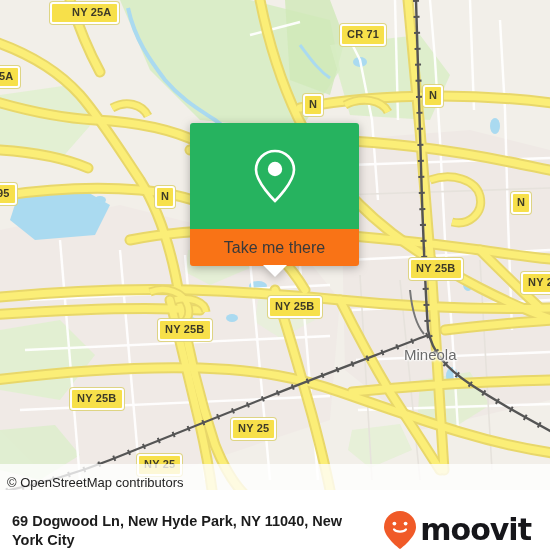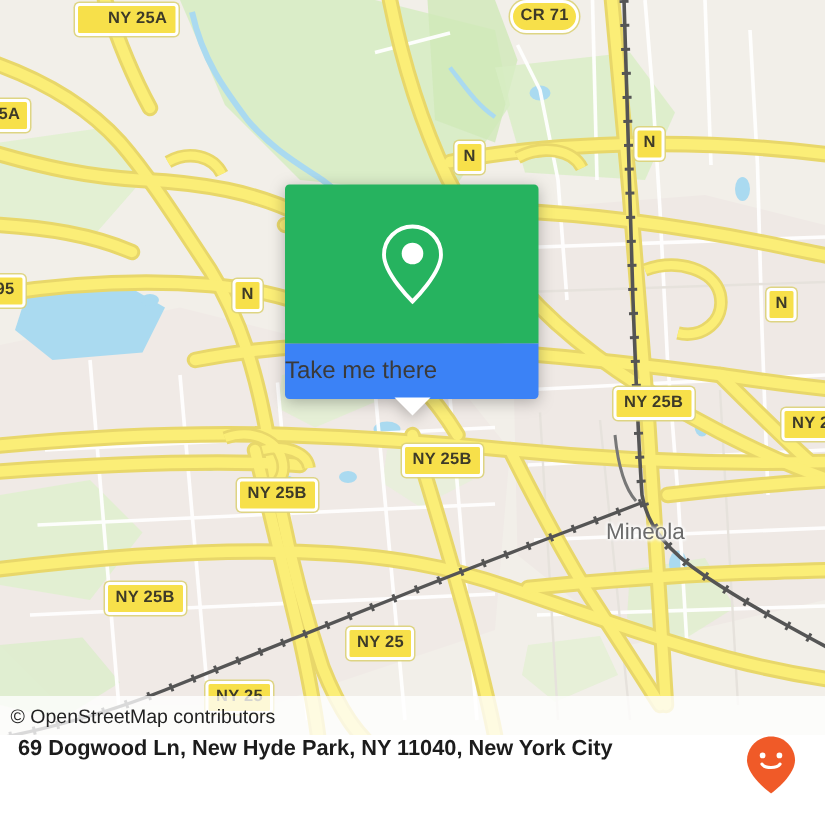--- a/index.html
+++ b/index.html
@@ -38,57 +38,57 @@
     font-size:15px;
     font-family:"Liberation Sans", sans-serif;
     white-space:nowrap;
     text-shadow:0 0 3px #fff,0 0 3px #fff,0 0 3px #fff,1px 1px 2px #fff;
   }
 
   
   .attrib{
     position:absolute;left:0;bottom:0;width:550px;height:26px;
     background:rgba(255,255,255,.78);
-    display:flex;align-items:center;
+    display:flex;align-items:flex-end;
   }
   .attrib span{
     font-size:13px;color:#222;padding-left:7px;
     font-family:"Liberation Sans", sans-serif;
   }
 
   
   .card{
     position:absolute;left:190px;top:123px;width:169px;
     filter:drop-shadow(0 2px 5px rgba(0,0,0,.28));
   }
   .card-top{
     background:#26b35f;height:106px;border-radius:3px 3px 0 0;
     display:flex;align-items:center;justify-content:center;
   }
   .pin-icon{display:block;}
   .card-bot{
-    background:#3b82f6;height:37px;border-radius:0 0 3px 3px;
-    display:flex;align-items:center;justify-content:flex-start;
+    background:#f97316;height:37px;border-radius:0 0 3px 3px;
+    display:flex;align-items:center;justify-content:center;
   }
   .card-bot span{
     font-size:16px;color:#3a3a3a;
     font-family:"Liberation Sans", sans-serif;
   }
   .card-tail{
     position:absolute;left:50%;transform:translateX(-50%);
     bottom:-11px;width:0;height:0;
     border-left:12px solid transparent;
     border-right:12px solid transparent;
     border-top:12px solid #ffffff;
   }
 
   
   .footer{
     position:absolute;left:0;top:490px;width:545px;height:60px;
-    background:#fff;display:flex;align-items:flex-start;
+    background:#fff;display:flex;align-items:flex-end;
   }
   .footer-addr{
     flex:1;
     padding-left:12px;padding-right:8px;
     font-size:14.5px;font-weight:bold;color:#1c1c1c;
     line-height:19px;
     font-family:"Liberation Sans", sans-serif;
   }
   .footer-logo{
     display:flex;align-items:center;padding-right:14px;gap:3px;
@@ -238,21 +238,21 @@
         <path d="M428,335 C390,350 330,372 270,396 C215,418 160,440 110,460 C70,476 30,486 0,492" stroke="#555" stroke-width="2.2" fill="none"></path>
         <path d="M428,335 C390,350 330,372 270,396 C215,418 160,440 110,460 C70,476 30,486 0,492" stroke="#555" stroke-width="5.5" stroke-dasharray="2 14" fill="none"></path>
 
         <path d="M410,290 C412,310 416,325 424,334" stroke="#777" stroke-width="2" fill="none"></path>
       </g>
     </svg>
 
     <div class="placelabel" style="left:404px;top:322px;margin-top:24px;">Mineola</div>
 
     <div class="shield" style="left:50px;top:2px;padding-left:20px;">NY 25A</div>
-    <div class="shield" style="left:340px;top:0;border-radius:11px;">CR 71</div>
+    <div class="shield" style="left:340px;top:24px;">CR 71</div>
     <div class="shield" style="left:-8px;top:66px;">5A</div>
     <div class="shield sq" style="left:303px;top:94px;">N</div>
     <div class="shield" style="left:-10px;top:183px;">95</div>
     <div class="shield sq" style="left:155px;top:186px;">N</div>
     <div class="shield sq" style="left:423px;top:85px;">N</div>
     <div class="shield sq" style="left:511px;top:192px;">N</div>
     <div class="shield" style="left:409px;top:258px;">NY 25B</div>
     <div class="shield" style="left:521px;top:272px;">NY 25</div>
     <div class="shield" style="left:268px;top:296px;">NY 25B</div>
     <div class="shield" style="left:158px;top:319px;">NY 25B</div>
@@ -280,16 +280,17 @@
 
   <div class="footer">
     <div class="footer-addr">69 Dogwood Ln, New Hyde Park, NY 11040, New York City</div>
     <div class="footer-logo">
       <svg width="34" height="40" viewBox="0 0 34 40">
         <path d="M17,1 C8.2,1 1,8.1 1,16.9 C1,27.4 17,39 17,39 C17,39 33,27.4 33,16.9 C33,8.1 25.8,1 17,1 Z" fill="#f05a28"></path>
         <circle cx="11.4" cy="13.6" r="1.9" fill="#ffffff"></circle>
         <circle cx="22.6" cy="13.6" r="1.9" fill="#ffffff"></circle>
         <path d="M11,19.4 C13,22.4 21,22.4 23,19.4" stroke="#ffffff" stroke-width="2.1" fill="none" stroke-linecap="round"></path>
       </svg>
+      <span class="wordmark">moovit</span>
     </div>
   </div>
 
 </div>
 
 </body></html>

